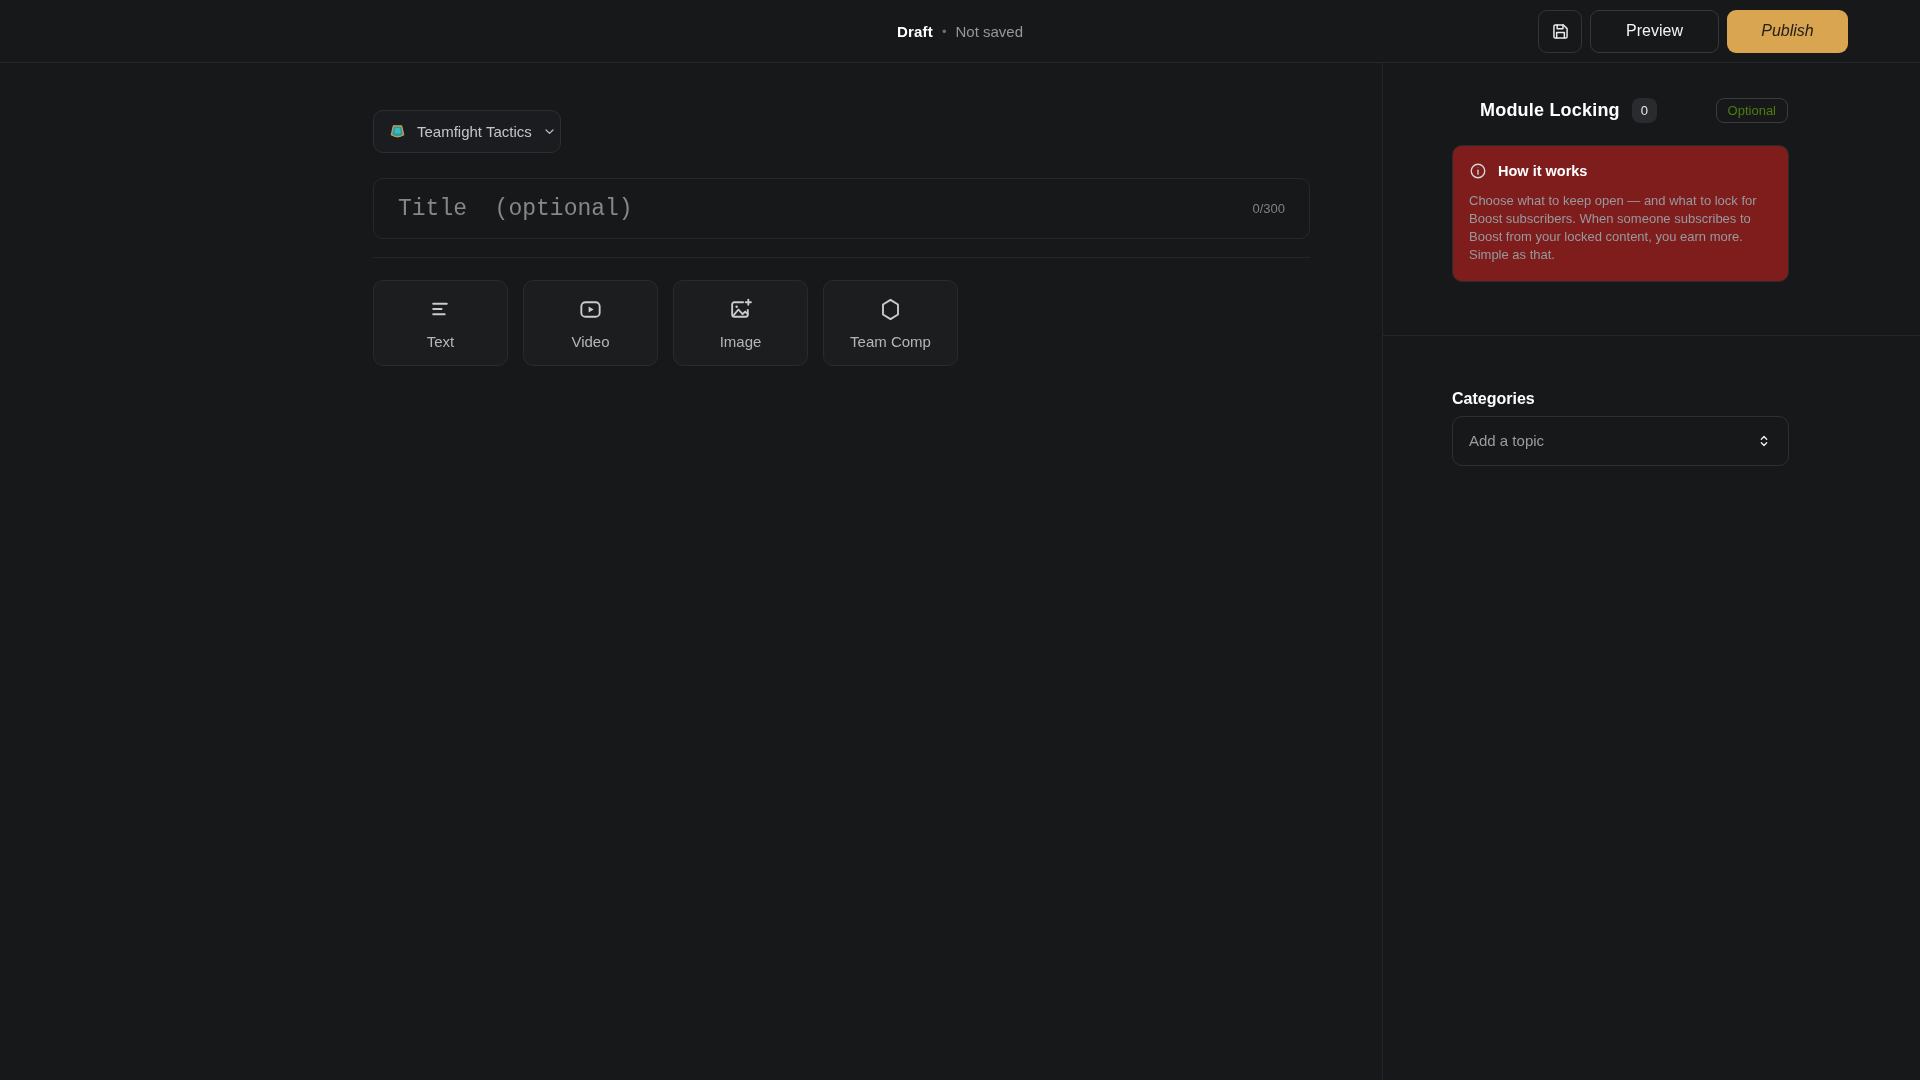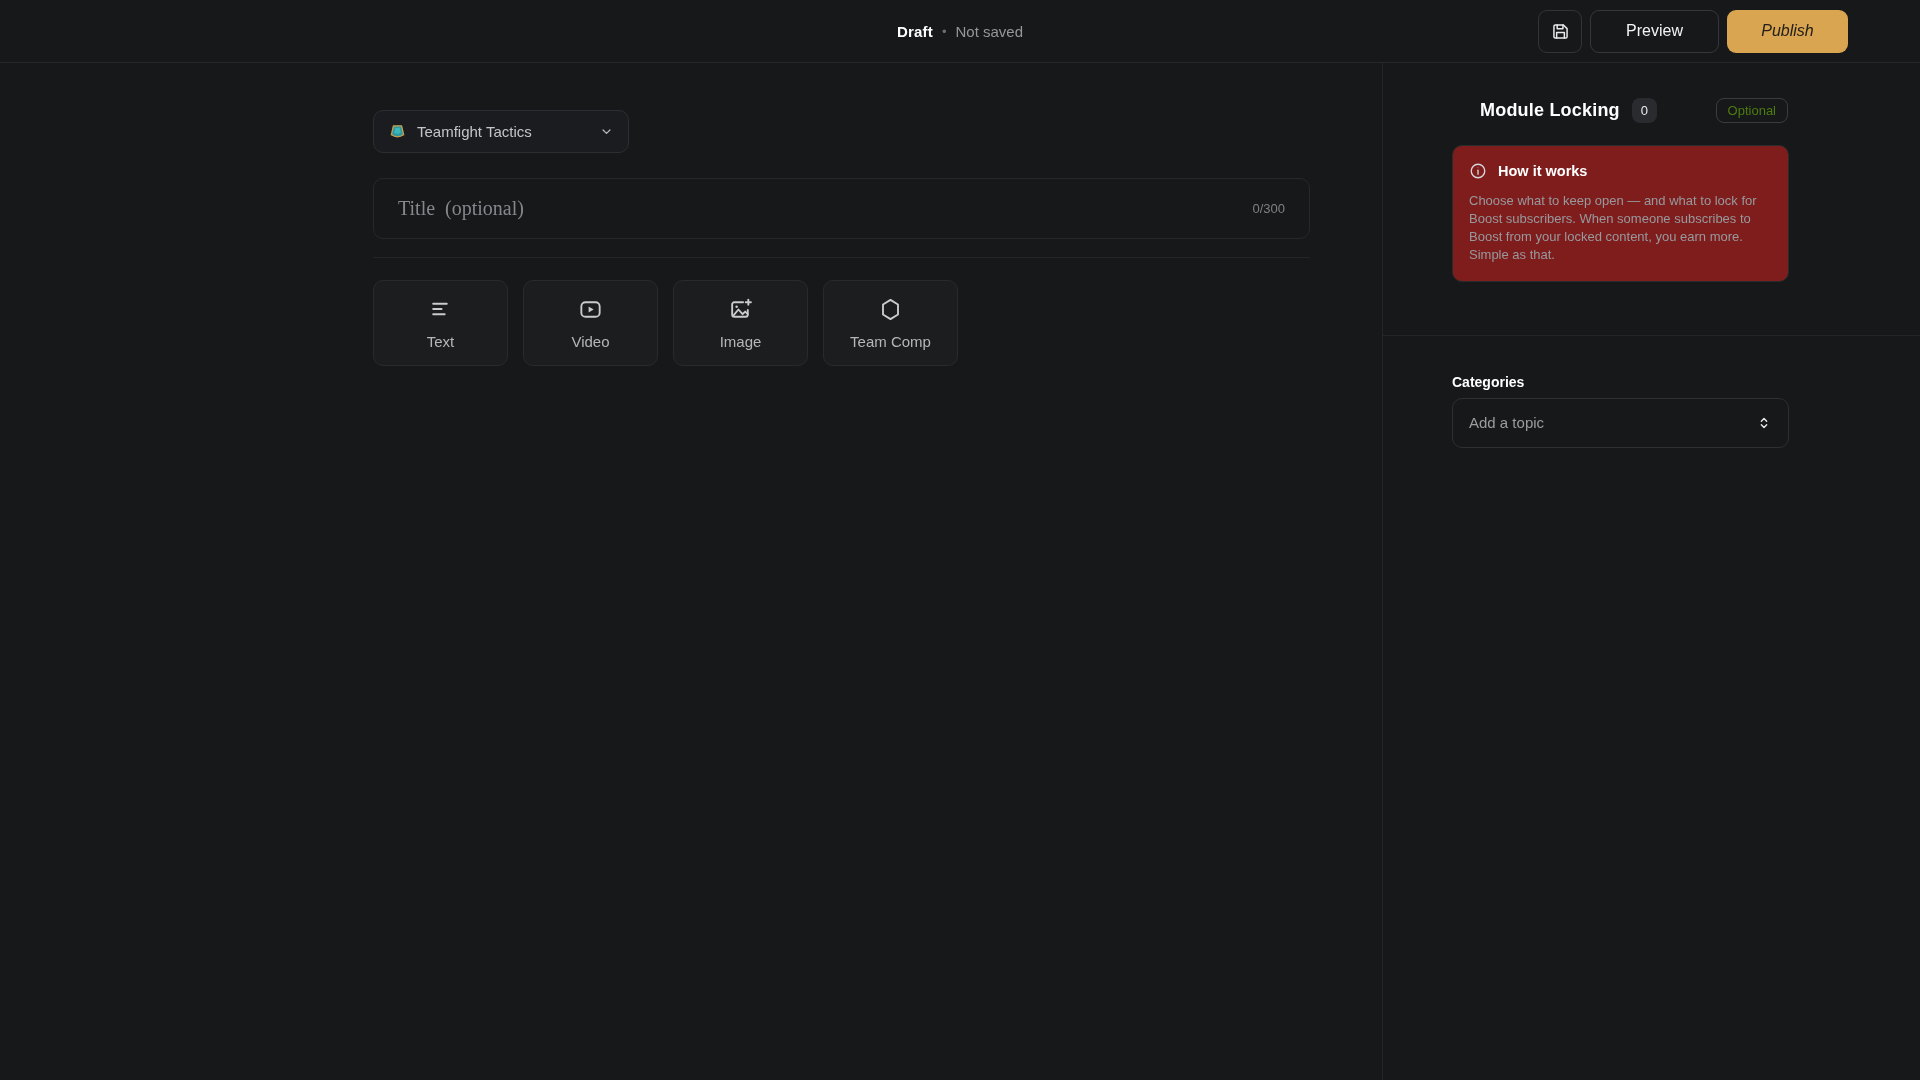--- a/index.html
+++ b/index.html
@@ -45,33 +45,33 @@
   
   .content { display:flex; height:1017px; }
   .main { flex:1; background:#17181a; padding:47px 0 0 373px; }
   .sidebar {
     width:538px; background:#17181a; border-left:1px solid #242528;
     padding:35px 132px 0 69px;
   }
 
   
   .game-select {
-    width:256px; height:43px; border-radius:10px;
+    width:188px; height:43px; border-radius:10px;
     background:#1b1c1f; border:1px solid #2d2e32;
     display:flex; align-items:center; gap:10px; padding:9px 14px; cursor:pointer;
   }
   .game-select-label { font-size:15px; color:#c3c5c8; flex:1; white-space:nowrap; }
   .title-row {
     margin-top:25px; width:937px; height:61px;
     border:1px solid #27282b; border-radius:10px;
     display:flex; align-items:center; padding:0 24px; gap:12px;
   }
   .title-input {
     flex:1; background:transparent; border:none; outline:none;
-    font-size:20px; color:#86efac; font-family:Liberation Serif, serif;
+    font-size:23px; color:#86efac; font-family:Liberation Mono, monospace;
   }
   .title-input::placeholder { color:#85878c; opacity:1; }
   .title-counter { font-size:13px; color:#7e8085; }
   .editor-divider { width:937px; border-top:1px solid #242528; margin-top:18px; }
 
   .modules { display:flex; gap:15px; margin-top:22px; }
   .module-card {
     width:135px; height:86px; border-radius:10px;
     background:#1c1d1f; border:1px solid #292a2d;
     display:flex; flex-direction:column; align-items:center; justify-content:center;
@@ -95,21 +95,21 @@
   .howitworks {
     margin-top:22px; width:337px; border-radius:10px;
     background:#7f1d1d; border:1px solid #2a2b2e; padding:16px 16px 17px 16px;
   }
   .hiw-head { display:flex; align-items:center; gap:11px; color:#e9eaec; }
   .hiw-title { font-size:14.5px; font-weight:bold; color:#ffffff; }
   .hiw-body { margin-top:12px; font-size:13px; line-height:1.38; color:#97999d; }
   .sidebar-divider {
     border-top:1px solid #242528; margin:53px -132px 0 -69px;
   }
-  .categories-title { margin-top:38px; font-size:14px; font-weight:bold; color:#ffffff; }
+  .categories-title { margin-top:54px; font-size:16px; font-weight:bold; color:#ffffff; }
   .topic-select {
     margin-top:8px; width:337px; height:50px; border-radius:10px;
     background:transparent; border:1px solid #2e2f33;
     display:flex; align-items:center; padding:0 16px; cursor:pointer;
   }
   .topic-select-label { flex:1; font-size:15px; color:#9a9ca0; }
 </style>
 </head>
 <body>
 

